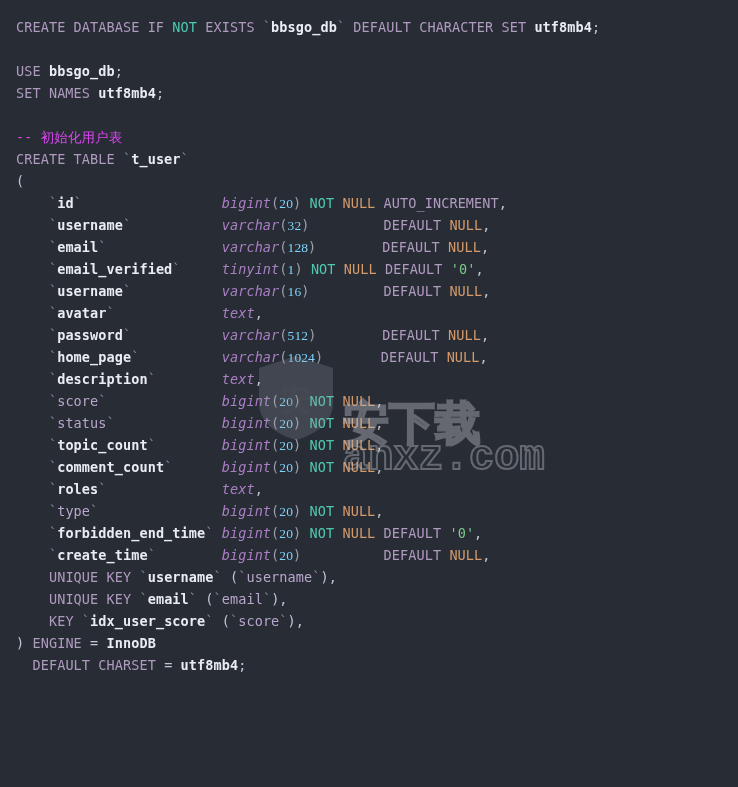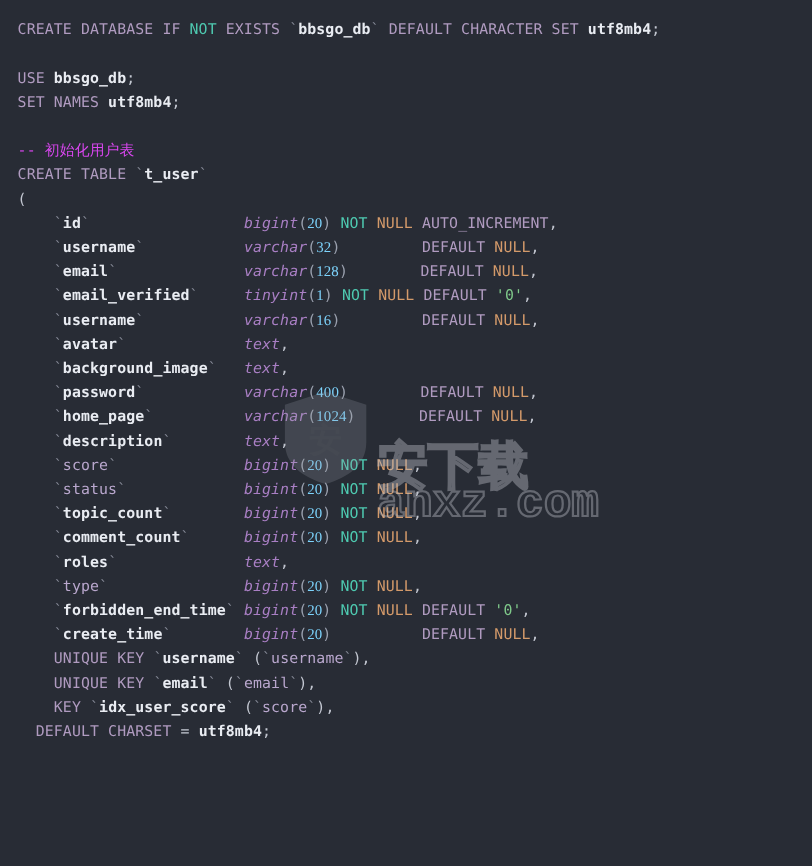--- a/index.html
+++ b/index.html
@@ -111,23 +111,22 @@
   <div class="code-line">    <span class="tick">`</span><span class="ident">username</span><span class="tick">`</span>           <span class="type">varchar</span><span class="paren-g">(</span><span class="num">32</span><span class="paren-g">)</span>         <span class="kw">DEFAULT </span><span class="null">NULL</span><span class="punct">,</span></div>
 
   <div class="code-line">    <span class="tick">`</span><span class="ident">email</span><span class="tick">`</span>              <span class="type">varchar</span><span class="paren-g">(</span><span class="num">128</span><span class="paren-g">)</span>        <span class="kw">DEFAULT </span><span class="null">NULL</span><span class="punct">,</span></div>
 
   <div class="code-line">    <span class="tick">`</span><span class="ident">email_verified</span><span class="tick">`</span>     <span class="type">tinyint</span><span class="paren-g">(</span><span class="num">1</span><span class="paren-g">)</span> <span class="not">NOT</span> <span class="null">NULL</span> <span class="kw">DEFAULT </span><span class="str">'0'</span><span class="punct">,</span></div>
 
   <div class="code-line">    <span class="tick">`</span><span class="ident">username</span><span class="tick">`</span>           <span class="type">varchar</span><span class="paren-g">(</span><span class="num">16</span><span class="paren-g">)</span>         <span class="kw">DEFAULT </span><span class="null">NULL</span><span class="punct">,</span></div>
 
   <div class="code-line">    <span class="tick">`</span><span class="ident">avatar</span><span class="tick">`</span>             <span class="type">text</span><span class="punct">,</span></div>
 
-  <div class="code-line">    <span class="tick">`</span><span class="ident">background_image</span><span class="tick">`</span>   <span class="type">text</span><span class="punct">,</span></div>
 
-  <div class="code-line">    <span class="tick">`</span><span class="ident">password</span><span class="tick">`</span>           <span class="type">varchar</span><span class="paren-g">(</span><span class="num">400</span><span class="paren-g">)</span>        <span class="kw">DEFAULT </span><span class="null">NULL</span><span class="punct">,</span></div>
+  <div class="code-line">    <span class="tick">`</span><span class="ident">password</span><span class="tick">`</span>           <span class="type">varchar</span><span class="paren-g">(</span><span class="num">512</span><span class="paren-g">)</span>        <span class="kw">DEFAULT </span><span class="null">NULL</span><span class="punct">,</span></div>
 
   <div class="code-line">    <span class="tick">`</span><span class="ident">home_page</span><span class="tick">`</span>          <span class="type">varchar</span><span class="paren-g">(</span><span class="num">1024</span><span class="paren-g">)</span>       <span class="kw">DEFAULT </span><span class="null">NULL</span><span class="punct">,</span></div>
 
   <div class="code-line">    <span class="tick">`</span><span class="ident">description</span><span class="tick">`</span>        <span class="type">text</span><span class="punct">,</span></div>
 
   <div class="code-line">    <span class="tick">`</span><span class="ident-r">score</span><span class="tick">`</span>              <span class="type">bigint</span><span class="paren-g">(</span><span class="num">20</span><span class="paren-g">)</span> <span class="not">NOT</span> <span class="null">NULL</span><span class="punct">,</span></div>
 
   <div class="code-line">    <span class="tick">`</span><span class="ident-r">status</span><span class="tick">`</span>             <span class="type">bigint</span><span class="paren-g">(</span><span class="num">20</span><span class="paren-g">)</span> <span class="not">NOT</span> <span class="null">NULL</span><span class="punct">,</span></div>
 
   <div class="code-line">    <span class="tick">`</span><span class="ident">topic_count</span><span class="tick">`</span>        <span class="type">bigint</span><span class="paren-g">(</span><span class="num">20</span><span class="paren-g">)</span> <span class="not">NOT</span> <span class="null">NULL</span><span class="punct">,</span></div>
@@ -144,20 +143,21 @@
 
 
 
   <div class="code-line">    <span class="kw">UNIQUE KEY </span><span class="tick">`</span><span class="ident">username</span><span class="tick">`</span> <span class="punct">(</span><span class="tick">`</span><span class="ident-r">username</span><span class="tick">`</span><span class="punct">),</span></div>
 
   <div class="code-line">    <span class="kw">UNIQUE KEY </span><span class="tick">`</span><span class="ident">email</span><span class="tick">`</span> <span class="punct">(</span><span class="tick">`</span><span class="ident-r">email</span><span class="tick">`</span><span class="punct">),</span></div>
 
   <div class="code-line">    <span class="kw">KEY </span><span class="tick">`</span><span class="ident">idx_user_score</span><span class="tick">`</span> <span class="punct">(</span><span class="tick">`</span><span class="ident-r">score</span><span class="tick">`</span><span class="punct">),</span></div>
 
 
+  <div class="code-line"><span class="punct">)</span> <span class="kw">ENGINE</span> <span class="punct">=</span> <span class="plain">InnoDB</span></div>
 
   <div class="code-line">  <span class="kw">DEFAULT CHARSET</span> <span class="punct">=</span> <span class="plain">utf8mb4</span><span class="punct">;</span></div>
 
   <div id="watermark">
     <svg class="wm-shield" viewBox="0 0 82 88">
       <path d="M41 2 L78 14 L78 48 C78 68 62 80 41 86 C20 80 4 68 4 48 L4 14 Z" fill="#9ba0a9" opacity="0.55"></path>
       <text x="41" y="56" text-anchor="middle" font-family="DejaVu Sans, sans-serif" font-size="30" font-weight="bold" fill="#6f737c">安</text>
     </svg>
     <div class="wm-cn">安下载</div>
     <div class="wm-url">anxz.com</div>

